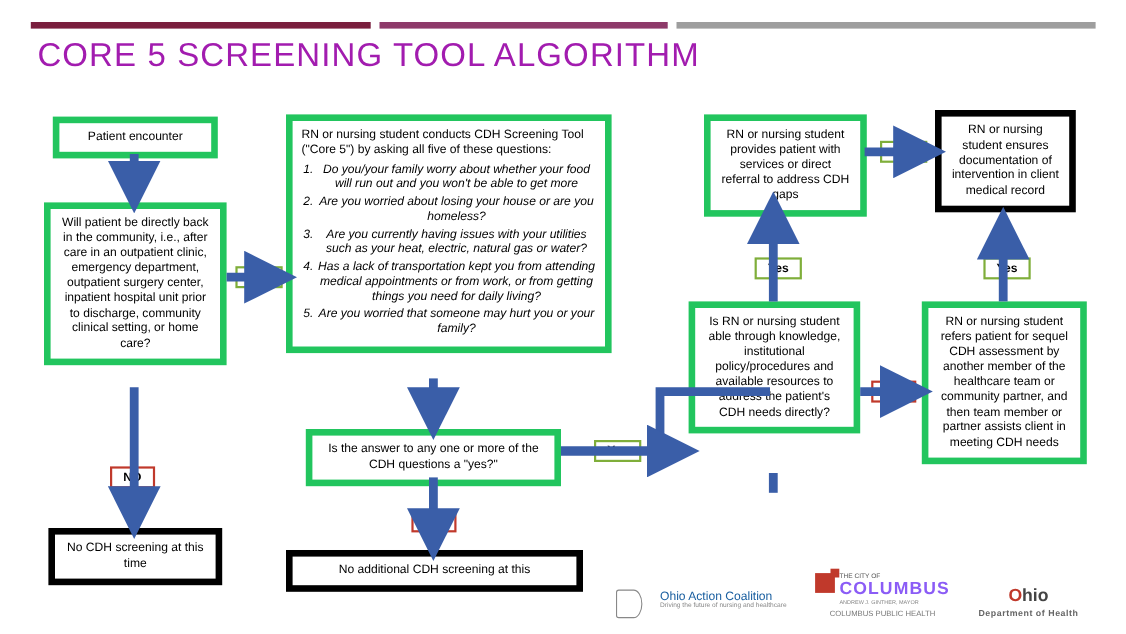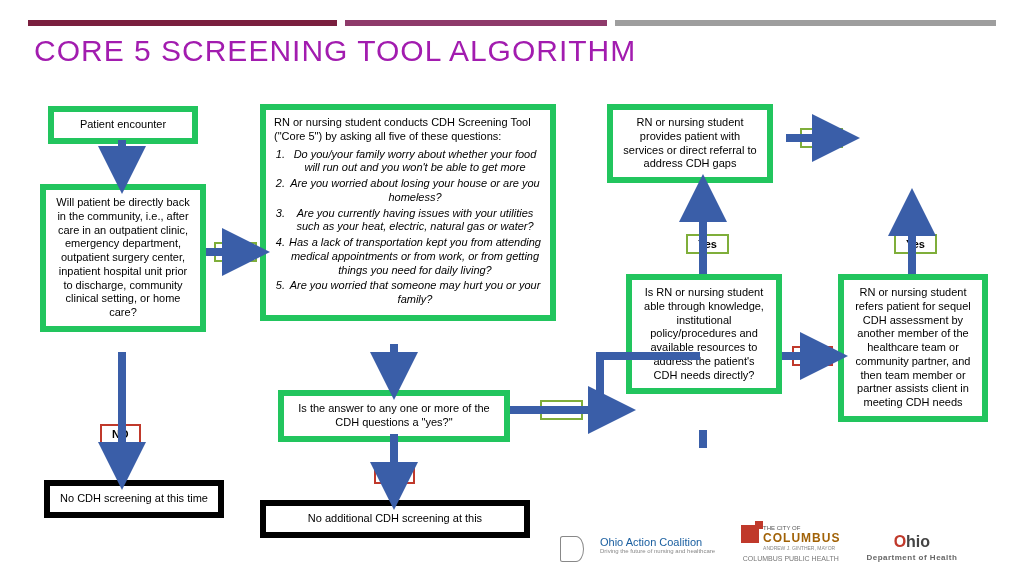--- a/index.html
+++ b/index.html
@@ -48,21 +48,21 @@
   <h1>CORE 5 SCREENING TOOL ALGORITHM</h1>
 
   <div class="box" style="left:48px;top:106px;width:150px">
       <span class="inner">Patient encounter</span>
     </div>
 
   <div class="box" style="left:40px;top:184px;width:166px">
       <span class="inner">Will patient be directly back in the community, i.e., after care in an outpatient clinic, emergency department, outpatient surgery center, inpatient hospital unit prior to discharge, community clinical setting, or home care?</span>
     </div>
 
-  <div class="box black" style="left:44px;top:480px;width:180px">
+  <div class="box black" style="left:44px;top:480px;width:158px">
       <span class="inner">No CDH screening at this time</span>
     </div>
 
   <div class="box" style="left:260px;top:104px;width:296px;text-align:left">
     <span class="q-lead">RN or nursing student conducts CDH Screening Tool ("Core 5") by asking all five of these questions:</span>
     <ol>
       <li>Do you/your family worry about whether your food will run out and you won't be able to get more</li>
       <li>Are you worried about losing your house or are you homeless?</li>
       <li>Are you currently having issues with your utilities such as your heat, electric, natural gas or water?</li>
       <li>Has a lack of transportation kept you from attending medical appointments or from work, or from getting things you need for daily living?</li>
@@ -75,24 +75,27 @@
     </div>
 
   <div class="box black" style="left:260px;top:500px;width:270px">
       <span class="inner">No additional CDH screening at this</span>
     </div>
 
   <div class="box" style="left:626px;top:274px;width:156px">
       <span class="inner">Is RN or nursing student able through knowledge, institutional policy/procedures and available resources to address the patient's CDH needs directly?</span>
     </div>
 
-  <div class="box" style="left:607px;top:104px;width:166px">
+  <div class="box" style="left:640px;top:104px;width:148px">
       <span class="inner">RN or nursing student provides patient with services or direct referral to address CDH gaps</span>
     </div>
 
+  <div class="box black" style="left:850px;top:100px;width:128px">
+      <span class="inner">RN or nursing student ensures documentation of intervention in client medical record</span>
+    </div>
 
   <div class="box" style="left:838px;top:274px;width:150px">
       <span class="inner">RN or nursing student refers patient for sequel CDH assessment by another member of the healthcare team or community partner, and then team member or partner assists client in meeting CDH needs</span>
     </div>
 
   <div class="lbl no" style="left:100px;top:424px">NO</div>
   <div class="lbl yes" style="left:214px;top:242px">Yes</div>
   <div class="lbl no" style="left:374px;top:464px">NO</div>
   <div class="lbl yes" style="left:540px;top:400px">Yes</div>
   <div class="lbl yes" style="left:686px;top:234px">Yes</div>
@@ -139,21 +142,21 @@
           <div style="font-size:11px;color:#1a5fa0">Ohio Action Coalition</div>
           <div style="font-size:6px;color:#888">Driving the future of nursing and healthcare</div>
         </div>
       </div>
     </div>
     <div class="logo">
       <div class="colblock">
         <div class="colicon"></div>
         <div>
           <div style="font-size:6px;color:#555">THE CITY OF</div>
-          <div style="font-size:12px;font-weight:700;color:#a16207;letter-spacing:1px">COLUMBUS</div>
+          <div style="font-size:16px;font-weight:700;color:#8b5cf6;letter-spacing:1px">COLUMBUS</div>
           <div style="font-size:5px;color:#888">ANDREW J. GINTHER, MAYOR</div>
         </div>
       </div>
       <div style="font-size:7px;color:#777;margin-top:2px">COLUMBUS PUBLIC HEALTH</div>
     </div>
     <div class="logo">
       <div class="ohio-red"><span class="o">O</span><span class="rest">hio</span></div>
       <div class="doh">Department of Health</div>
     </div>
   </div>

